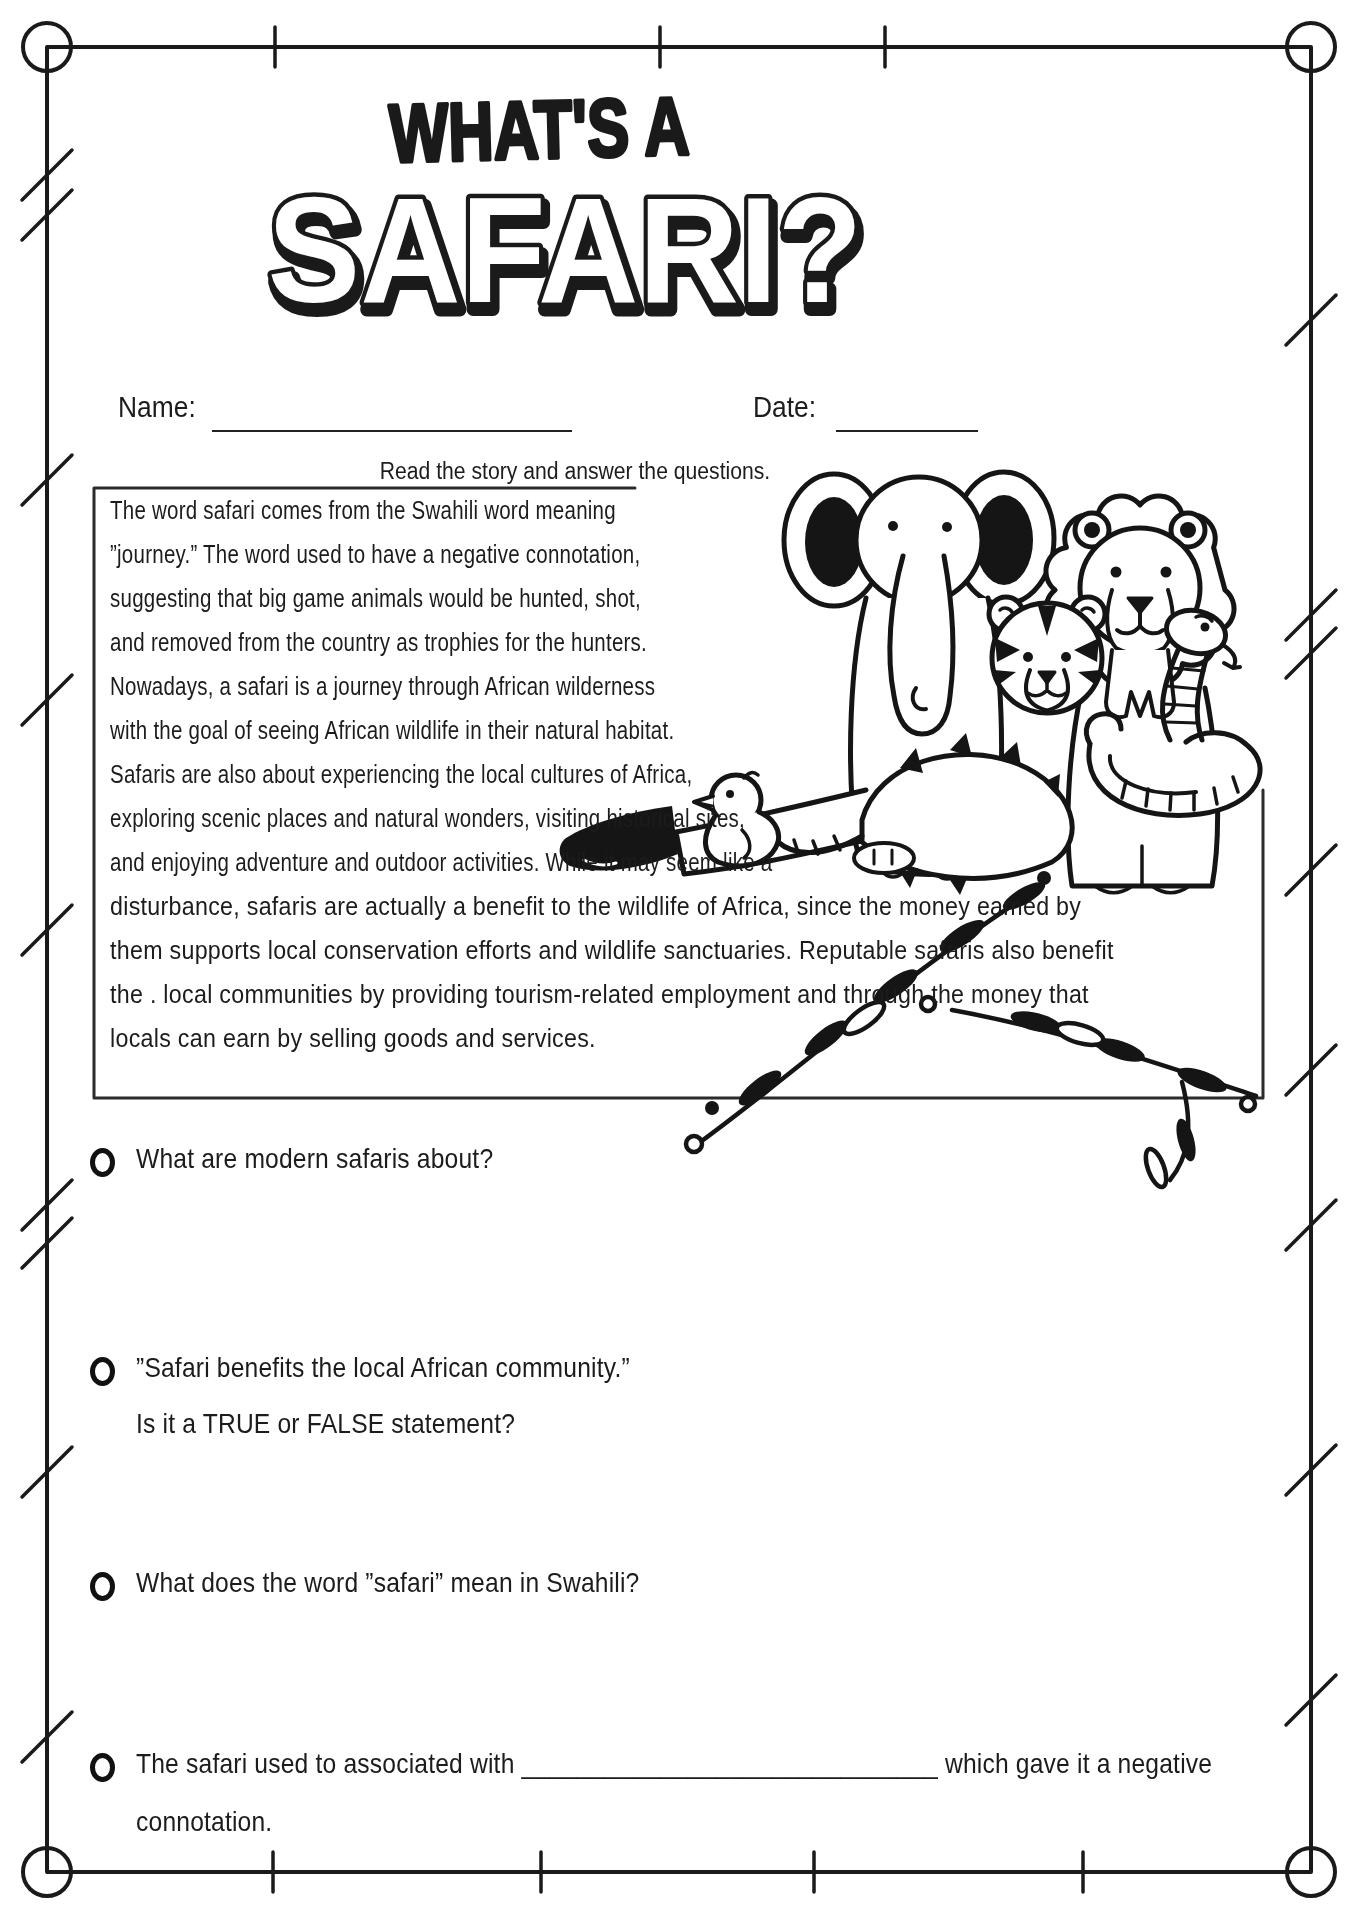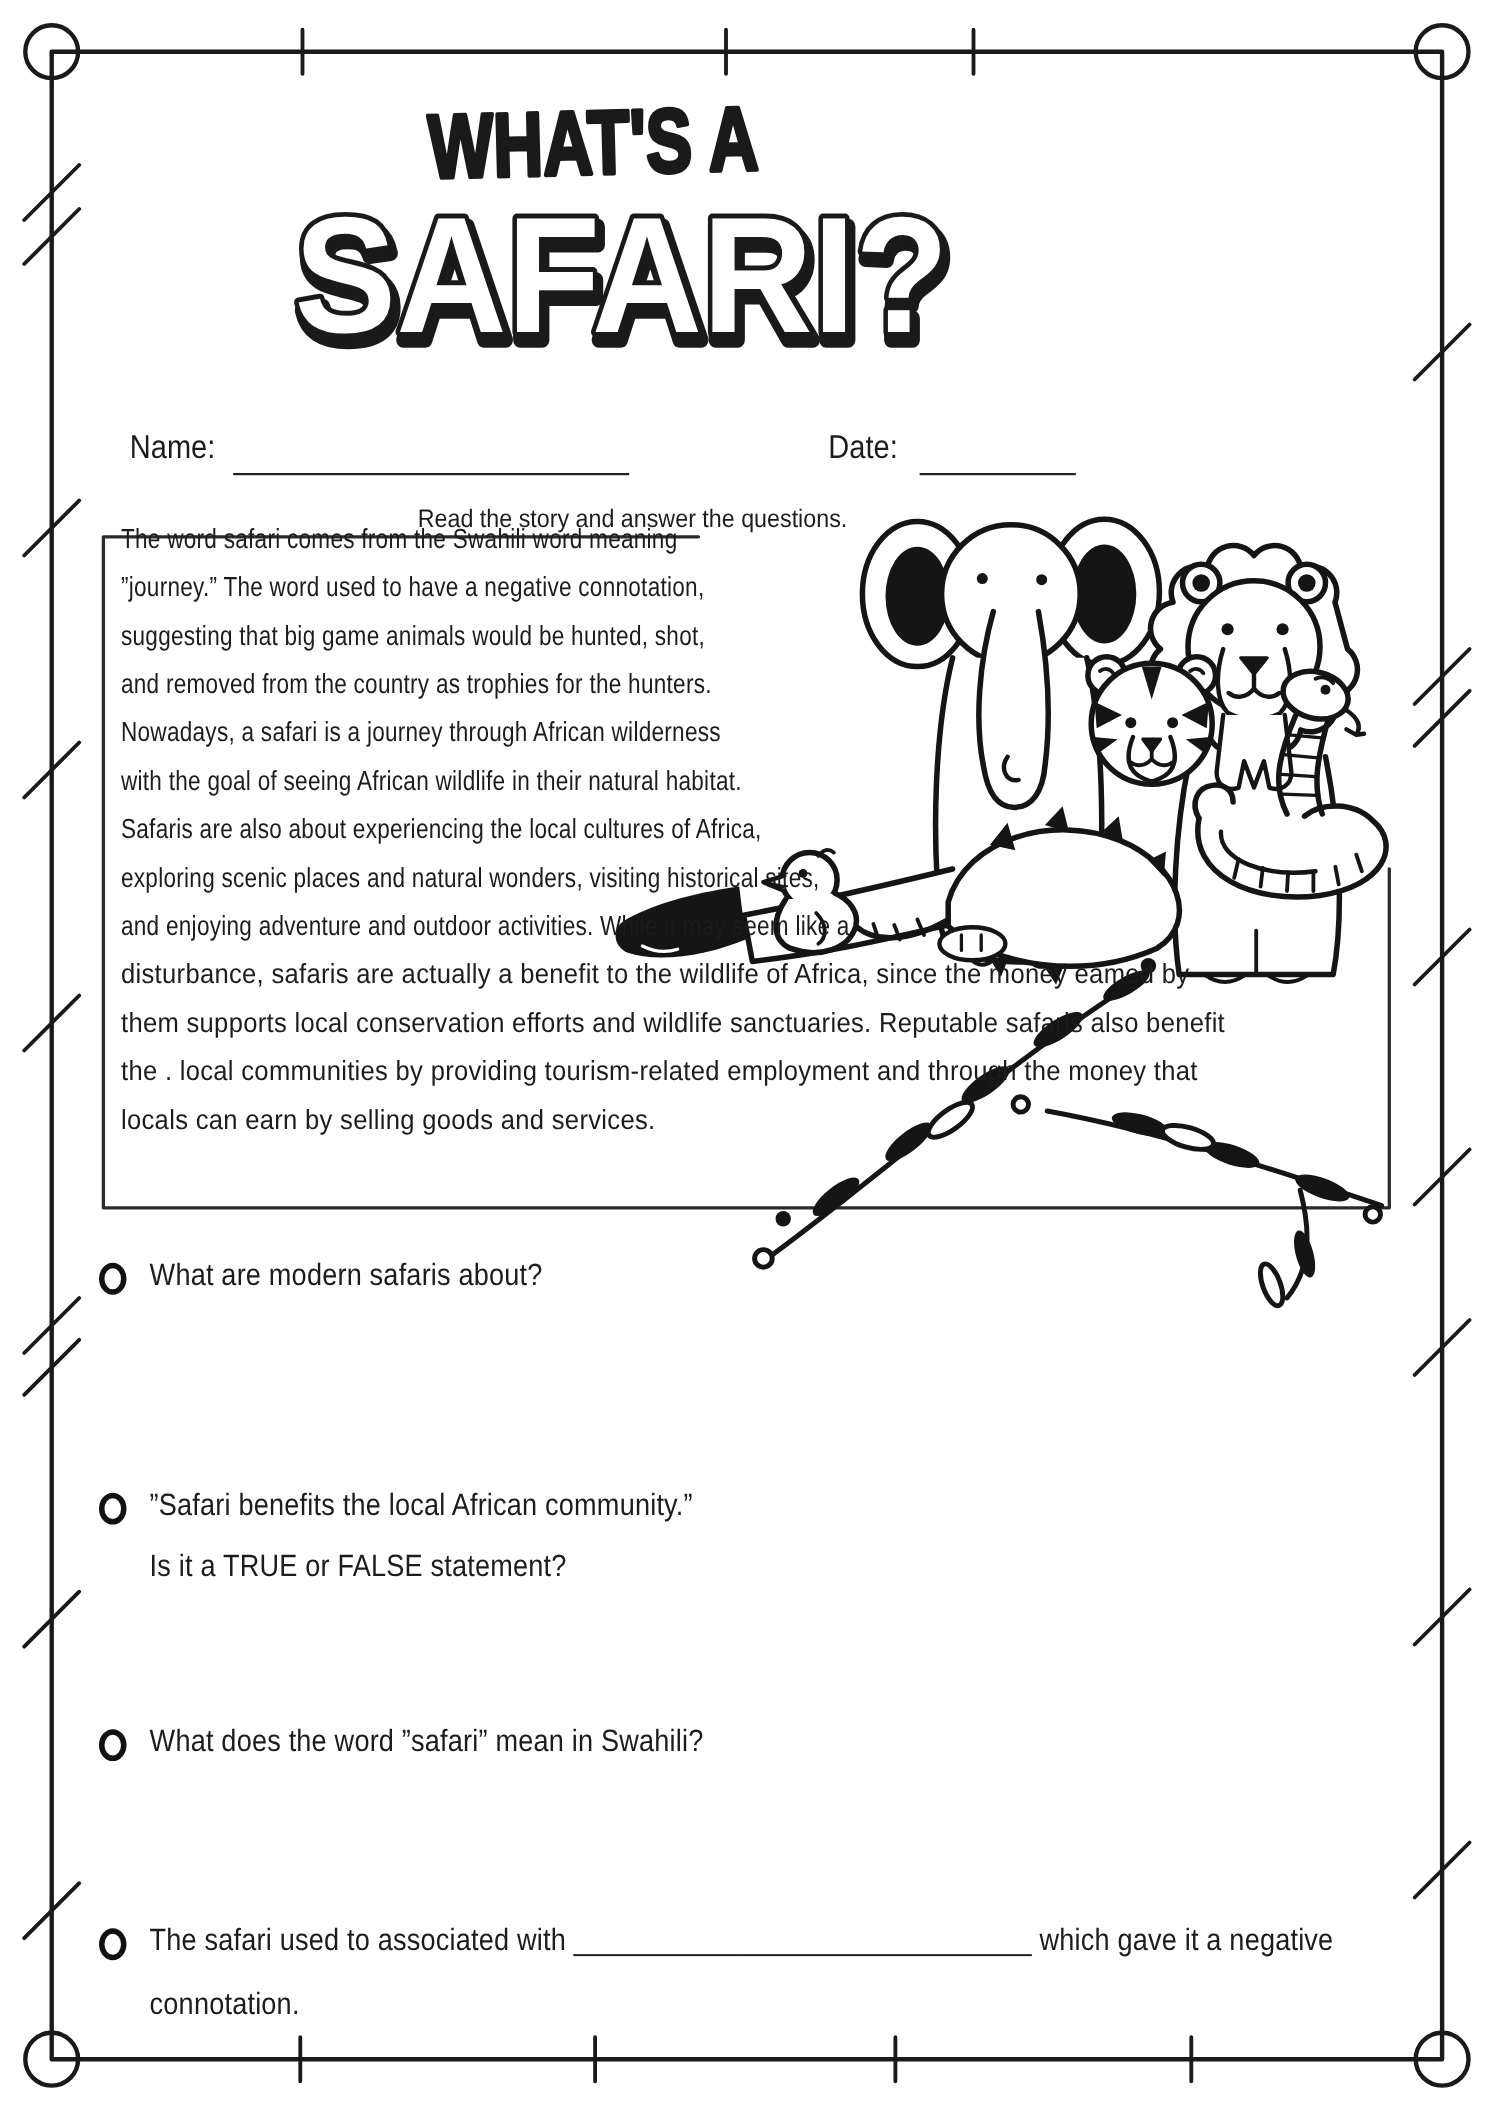--- a/index.html
+++ b/index.html
@@ -200,21 +200,21 @@
     <span class="line" style="left:8px;top:2px;font-size:26px;"></span>
   </div>
 
   <div class="label" style="left:753px;top:390px;">Date:</div>
   <div class="fill-line" style="left:836px;top:398px;width:142px;height:32px;">
     <span class="line" style="left:8px;top:2px;font-size:26px;"></span>
   </div>
 
   <div class="abs" style="left:330px;top:458px;width:490px;text-align:center;font-size:23px;transform:scaleX(0.92);transform-origin:center top;">Read the story and answer the questions.</div>
 
-  <div class="abs" style="left:94px;top:460px;width:1169px;height:610px;">
+  <div class="abs" style="left:94px;top:480px;width:1169px;height:610px;">
     <div class="line story-line" style="left:16px;top:16px;">The word safari comes from the Swahili word meaning</div>
     <div class="line story-line" style="left:16px;top:60px;">”journey.” The word used to have a negative connotation,</div>
     <div class="line story-line" style="left:16px;top:104px;">suggesting that big game animals would be hunted, shot,</div>
     <div class="line story-line" style="left:16px;top:148px;">and removed from the country as trophies for the hunters.</div>
     <div class="line story-line" style="left:16px;top:192px;">Nowadays, a safari is a journey through African wilderness</div>
     <div class="line story-line" style="left:16px;top:236px;">with the goal of seeing African wildlife in their natural habitat.</div>
     <div class="line story-line" style="left:16px;top:280px;">Safaris are also about experiencing the local cultures of Africa,</div>
     <div class="line story-line" style="left:16px;top:324px;">exploring scenic places and natural wonders, visiting historical sites,</div>
     <div class="line story-line" style="left:16px;top:368px;">and enjoying adventure and outdoor activities. While it may seem like a</div>
     <div class="line story-line wide" style="left:16px;top:412px;">disturbance, safaris are actually a benefit to the wildlife of Africa, since the money eamed by</div>

